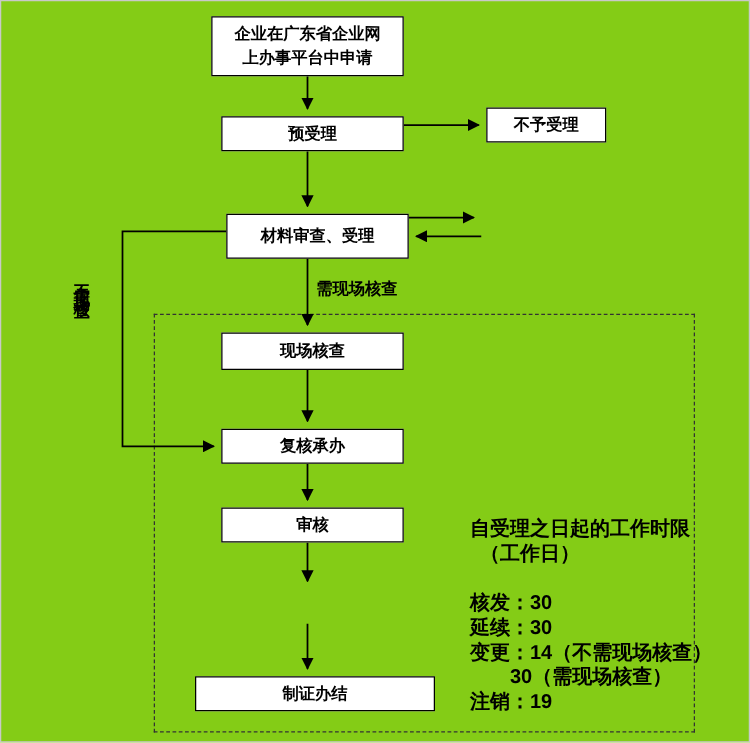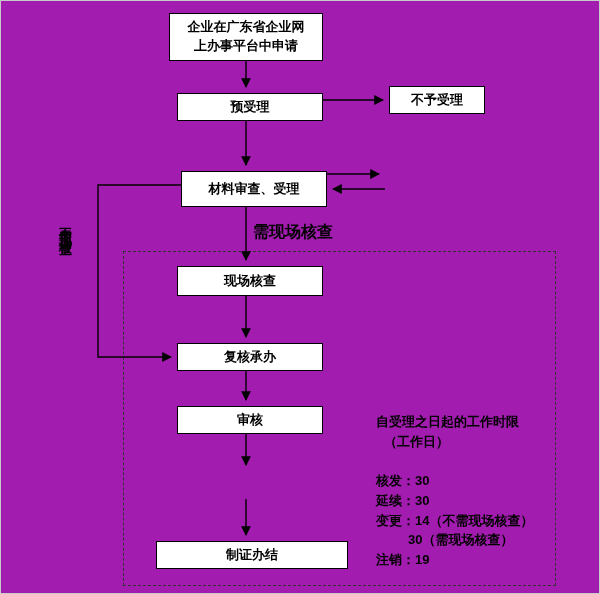--- a/index.html
+++ b/index.html
@@ -5,21 +5,21 @@
   html, body {
     margin: 0;
     padding: 0;
     background: #ffffff;
     font-family: "Liberation Sans", "DejaVu Sans", sans-serif;
   }
   #canvas {
     position: relative;
     width: 600px;
     height: 594px;
-    background: #a21caf;
+    background: #84cc16;
     border: 1px solid #c9c9c9;
     box-sizing: border-box;
     overflow: hidden;
   }
   .node {
     position: absolute;
     border: 1px solid #000000;
     background: #ffffff;
     display: flex;
     align-items: center;
@@ -52,40 +52,40 @@
     position: absolute;
     left: 0;
     top: 0;
     width: 600px;
     height: 594px;
     z-index: 1;
     pointer-events: none;
   }
   .edge-label {
     position: absolute;
-    font-size: 16px;
+    font-size: 13px;
     font-weight: bold;
     color: #000000;
     z-index: 2;
     white-space: nowrap;
   }
   .vertical-label {
     position: absolute;
     left: 55px;
     top: 216px;
     font-size: 13px;
     font-weight: bold;
     color: #000000;
     writing-mode: vertical-lr;
     letter-spacing: 3px;
     z-index: 2;
   }
   .note-text {
     position: absolute;
-    font-size: 13px;
+    font-size: 16px;
     font-weight: bold;
     color: #000000;
     z-index: 2;
     white-space: nowrap;
   }
 </style>
 </head>
 <body>
 
 <div id="canvas">

